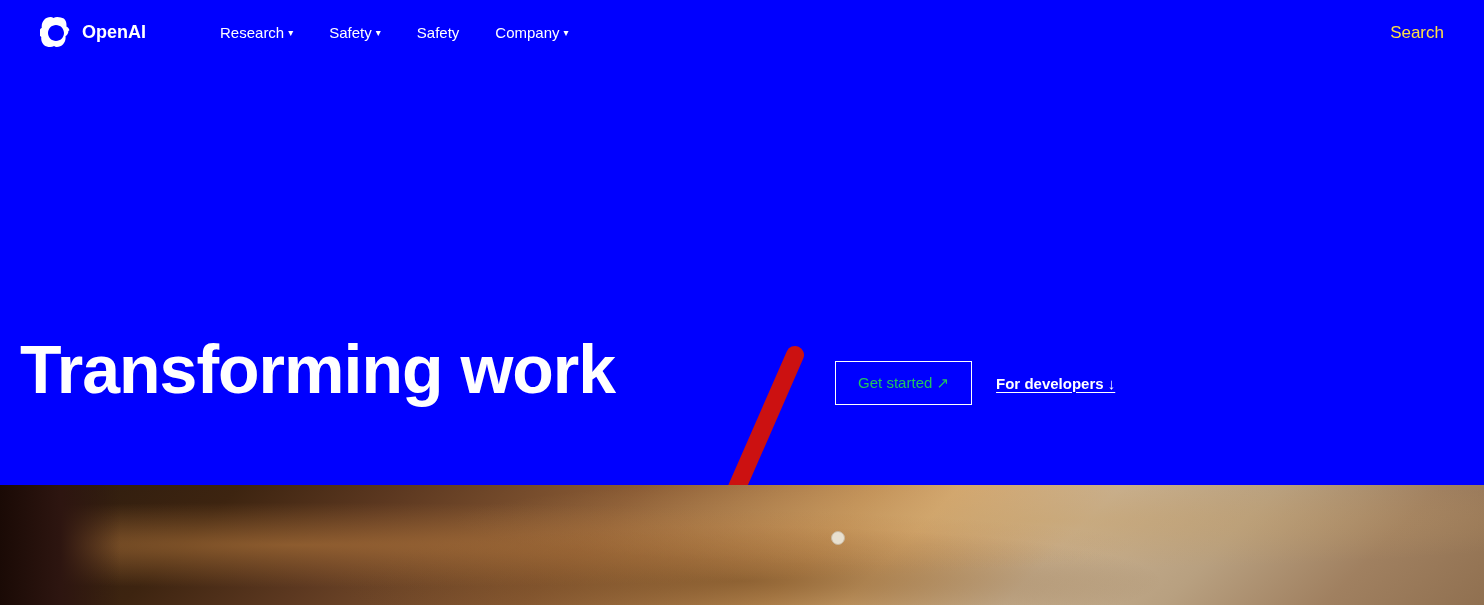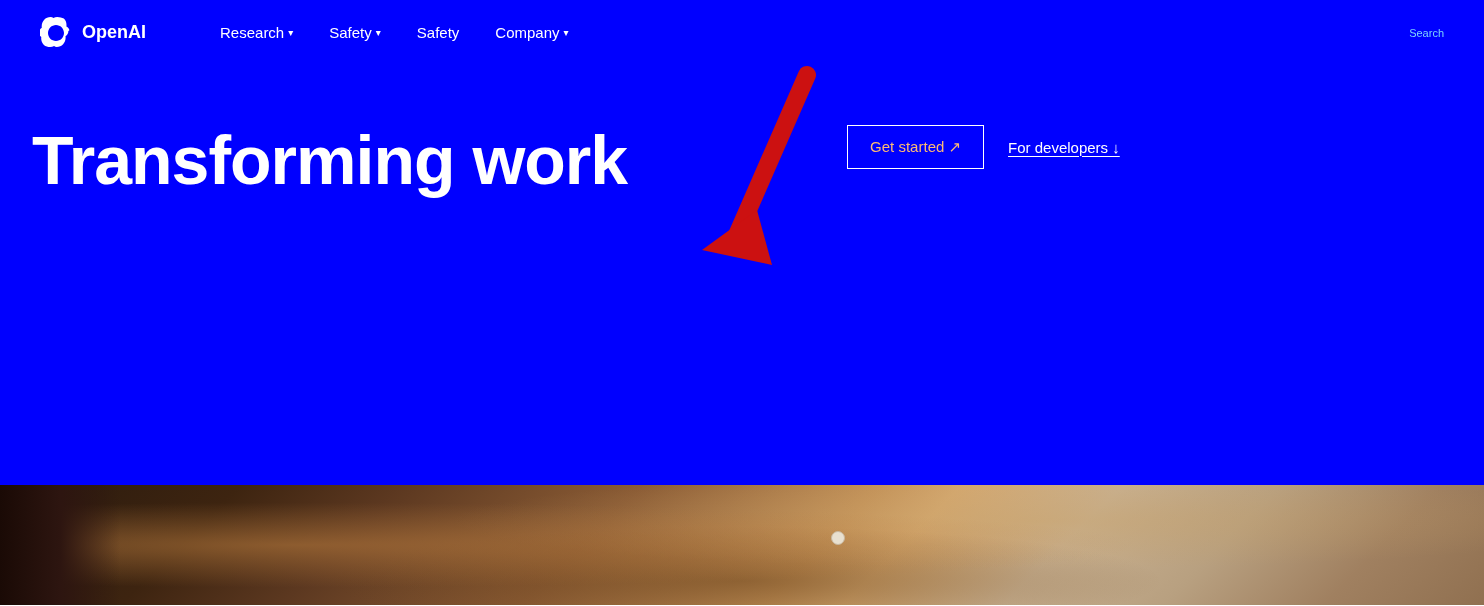--- a/index.html
+++ b/index.html
@@ -58,33 +58,33 @@
       align-items: center;
       gap: 4px;
       cursor: pointer;
     }
 
     .nav-link .chevron {
       font-size: 10px;
     }
 
     .nav-search {
-      color: #7dd3fc;
-      font-size: 11px;
+      color: #fde047;
+      font-size: 17px;
       font-weight: 400;
       cursor: pointer;
       margin-left: auto;
     }
 
     
     .hero {
       background-color: #0000ff;
-      padding: 60px 40px 80px 32px;
-      display: flex;
-      align-items: flex-start;
+      padding: 60px 40px 80px 20px;
+      display: flex;
+      align-items: flex-end;
       min-height: 420px;
       position: relative;
     }
 
     .hero-left {
       flex: 0 0 auto;
       max-width: 600px;
     }
 
     .hero-title {
@@ -125,39 +125,39 @@
       font-weight: 400;
     }
 
     .hero-buttons {
       display: flex;
       align-items: center;
       gap: 24px;
     }
 
     .btn-get-started {
-      color: #fdba74;
+      color: #22c55e;
       background: transparent;
       border: 1.5px solid white;
       padding: 12px 22px;
       font-size: 15px;
       font-weight: 500;
       cursor: pointer;
       display: flex;
       align-items: center;
       gap: 6px;
       text-decoration: none;
     }
 
     .btn-for-developers {
       color: white;
       background: transparent;
       border: none;
       font-size: 15px;
-      font-weight: 400;
+      font-weight: 700;
       cursor: pointer;
       text-decoration: underline;
       text-decoration-thickness: 1px;
       text-underline-offset: 3px;
       display: flex;
       align-items: center;
       gap: 4px;
     }
 
     

